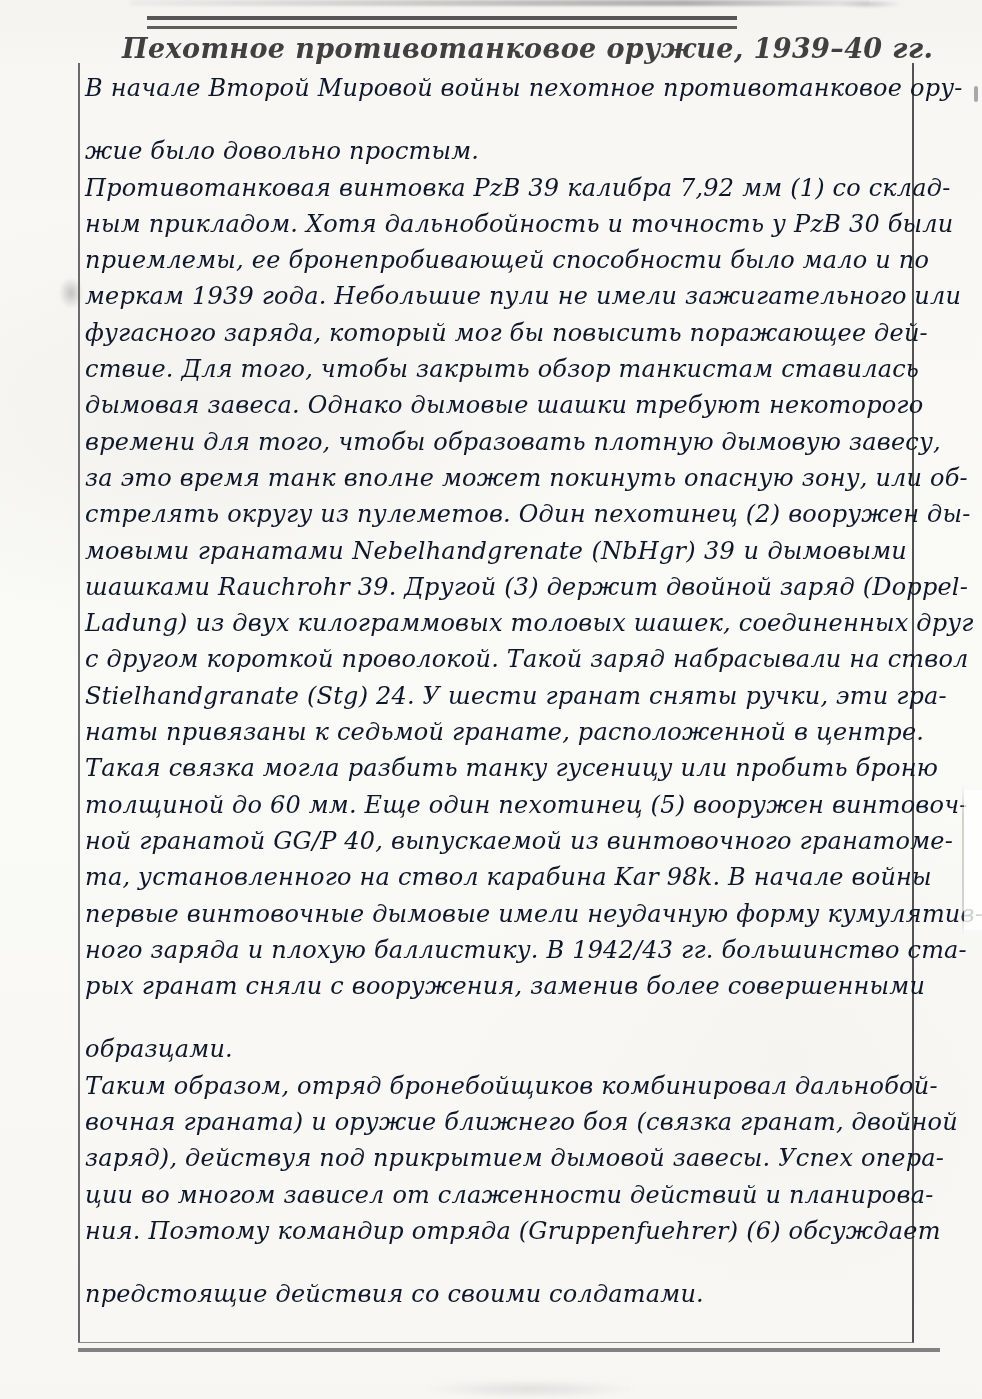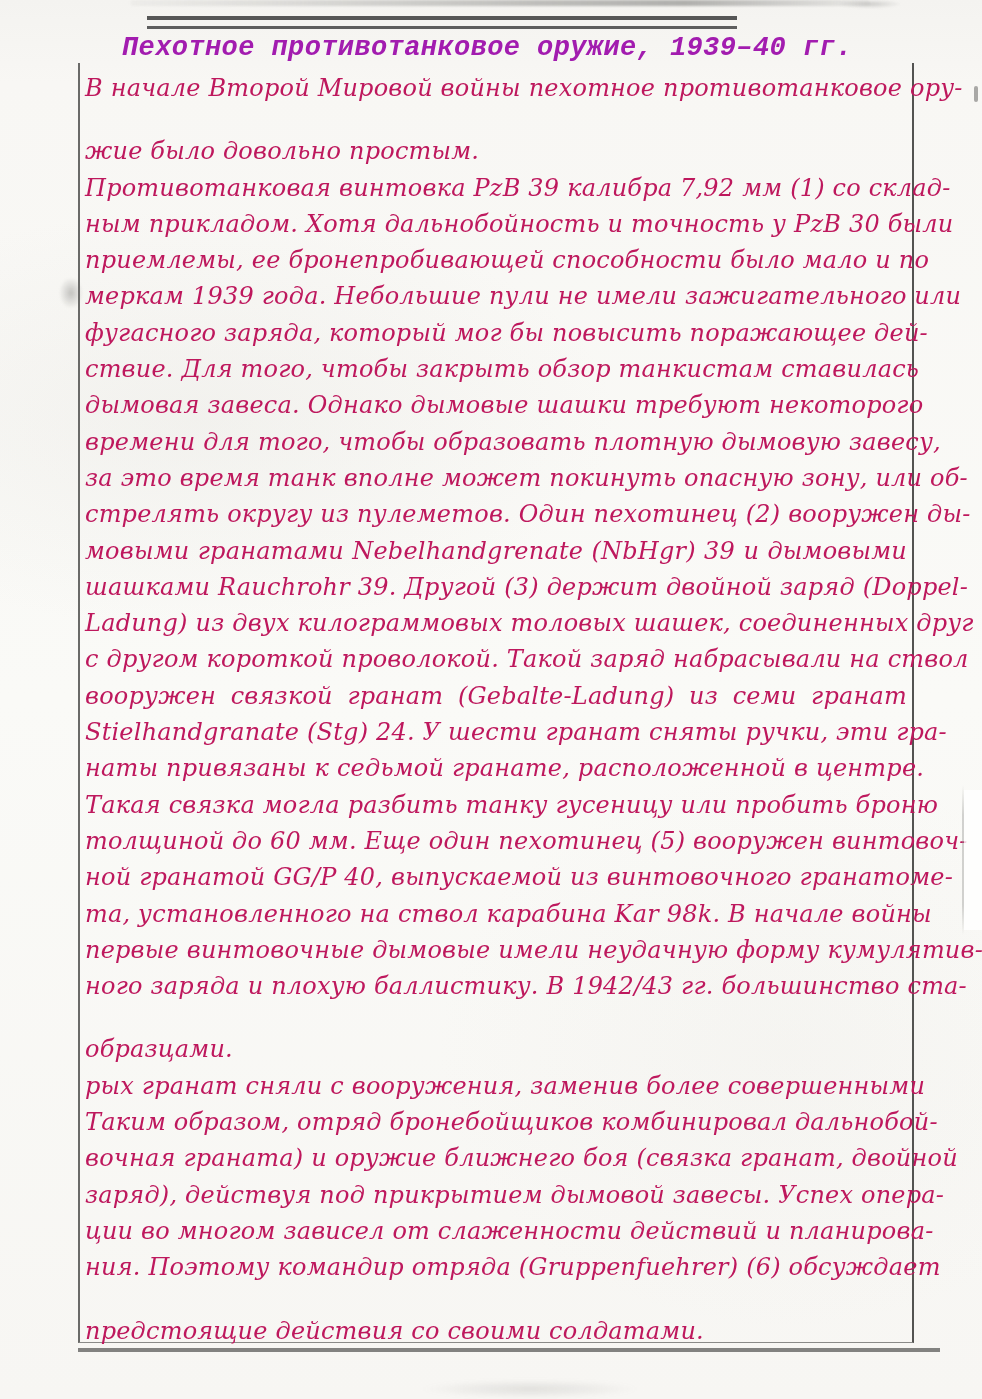--- a/index.html
+++ b/index.html
@@ -42,24 +42,23 @@
     border-bottom: 3px solid #5e5e5e;
   }
 
   .page-title {
     position: absolute;
     left: 122px; top: 33px;
     width: 700px;
     font-size: 27px;
     font-weight: bold;
     font-style: italic;
-    color: #a21caf;
+    color: #404040;
     letter-spacing: 0.4px;
     white-space: nowrap;
-    font-family: Liberation Mono, monospace;
   }
 
   .text-box {
     position: absolute;
     left: 78px; top: 63px;
     width: 836px;
     height: 1280px;
     border-left: 2px solid #6a6a68;
     border-right: 2px solid #535351;
     border-bottom: 1px solid #8a8a88;
@@ -73,21 +72,21 @@
     height: 4px;
     background: #828280;
   }
 
   .article-body {
     position: absolute;
     left: 85px; top: 70px;
     width: 822px;
     font-size: 24px;
     font-style: italic;
-    color: #be185d;
+    color: #0f172a;
     line-height: 36.3px;
     letter-spacing: 0.2px;
   }
   .line {
     height: 36.3px;
     text-align: justify;
     text-align-last: justify;
     white-space: nowrap;
   }
   .line.end {
@@ -162,31 +161,30 @@
       <div class="line">фугасного заряда, который мог бы повысить поражающее дей-</div>
       <div class="line">ствие. Для того, чтобы закрыть обзор танкистам ставилась</div>
       <div class="line">дымовая завеса. Однако дымовые шашки требуют некоторого</div>
       <div class="line">времени для того, чтобы образовать плотную дымовую завесу,</div>
       <div class="line">за это время танк вполне может покинуть опасную зону, или об-</div>
       <div class="line">стрелять округу из пулеметов. Один пехотинец (2) вооружен ды-</div>
       <div class="line">мовыми гранатами Nebelhandgrenate (NbHgr) 39 и дымовыми</div>
       <div class="line">шашками Rauchrohr 39. Другой (3) держит двойной заряд (Doppel-</div>
       <div class="line">Ladung) из двух килограммовых толовых шашек, соединенных друг</div>
       <div class="line">с другом короткой проволокой. Такой заряд набрасывали на ствол</div>
-      <div class="line">вооружен связкой гранат (Gebalte-Ladung) из семи гранат</div>
       <div class="line">Stielhandgranate (Stg) 24. У шести гранат сняты ручки, эти гра-</div>
       <div class="line">наты привязаны к седьмой гранате, расположенной в центре.</div>
       <div class="line">Такая связка могла разбить танку гусеницу или пробить броню</div>
       <div class="line">толщиной до 60 мм. Еще один пехотинец (5) вооружен винтовоч-</div>
       <div class="line">ной гранатой GG/P 40, выпускаемой из винтовочного гранатоме-</div>
       <div class="line">та, установленного на ствол карабина Kar 98k. В начале войны</div>
       <div class="line">первые винтовочные дымовые имели неудачную форму кумулятив-</div>
       <div class="line">ного заряда и плохую баллистику. В 1942/43 гг. большинство ста-</div>
+      <div class="line">рых гранат сняли с вооружения, заменив более совершенными</div>
       <div class="line end">образцами.</div>
-      <div class="line">рых гранат сняли с вооружения, заменив более совершенными</div>
       <div class="line">Таким образом, отряд бронебойщиков комбинировал дальнобой-</div>
       <div class="line">вочная граната) и оружие ближнего боя (связка гранат, двойной</div>
       <div class="line">заряд), действуя под прикрытием дымовой завесы. Успех опера-</div>
       <div class="line">ции во многом зависел от слаженности действий и планирова-</div>
       <div class="line">ния. Поэтому командир отряда (Gruppenfuehrer) (6) обсуждает</div>
       <div class="line end">предстоящие действия со своими солдатами.</div>
     </div>
 
   <div class="artifact-left-smudge"></div>
   <div class="artifact-right-tick"></div>

